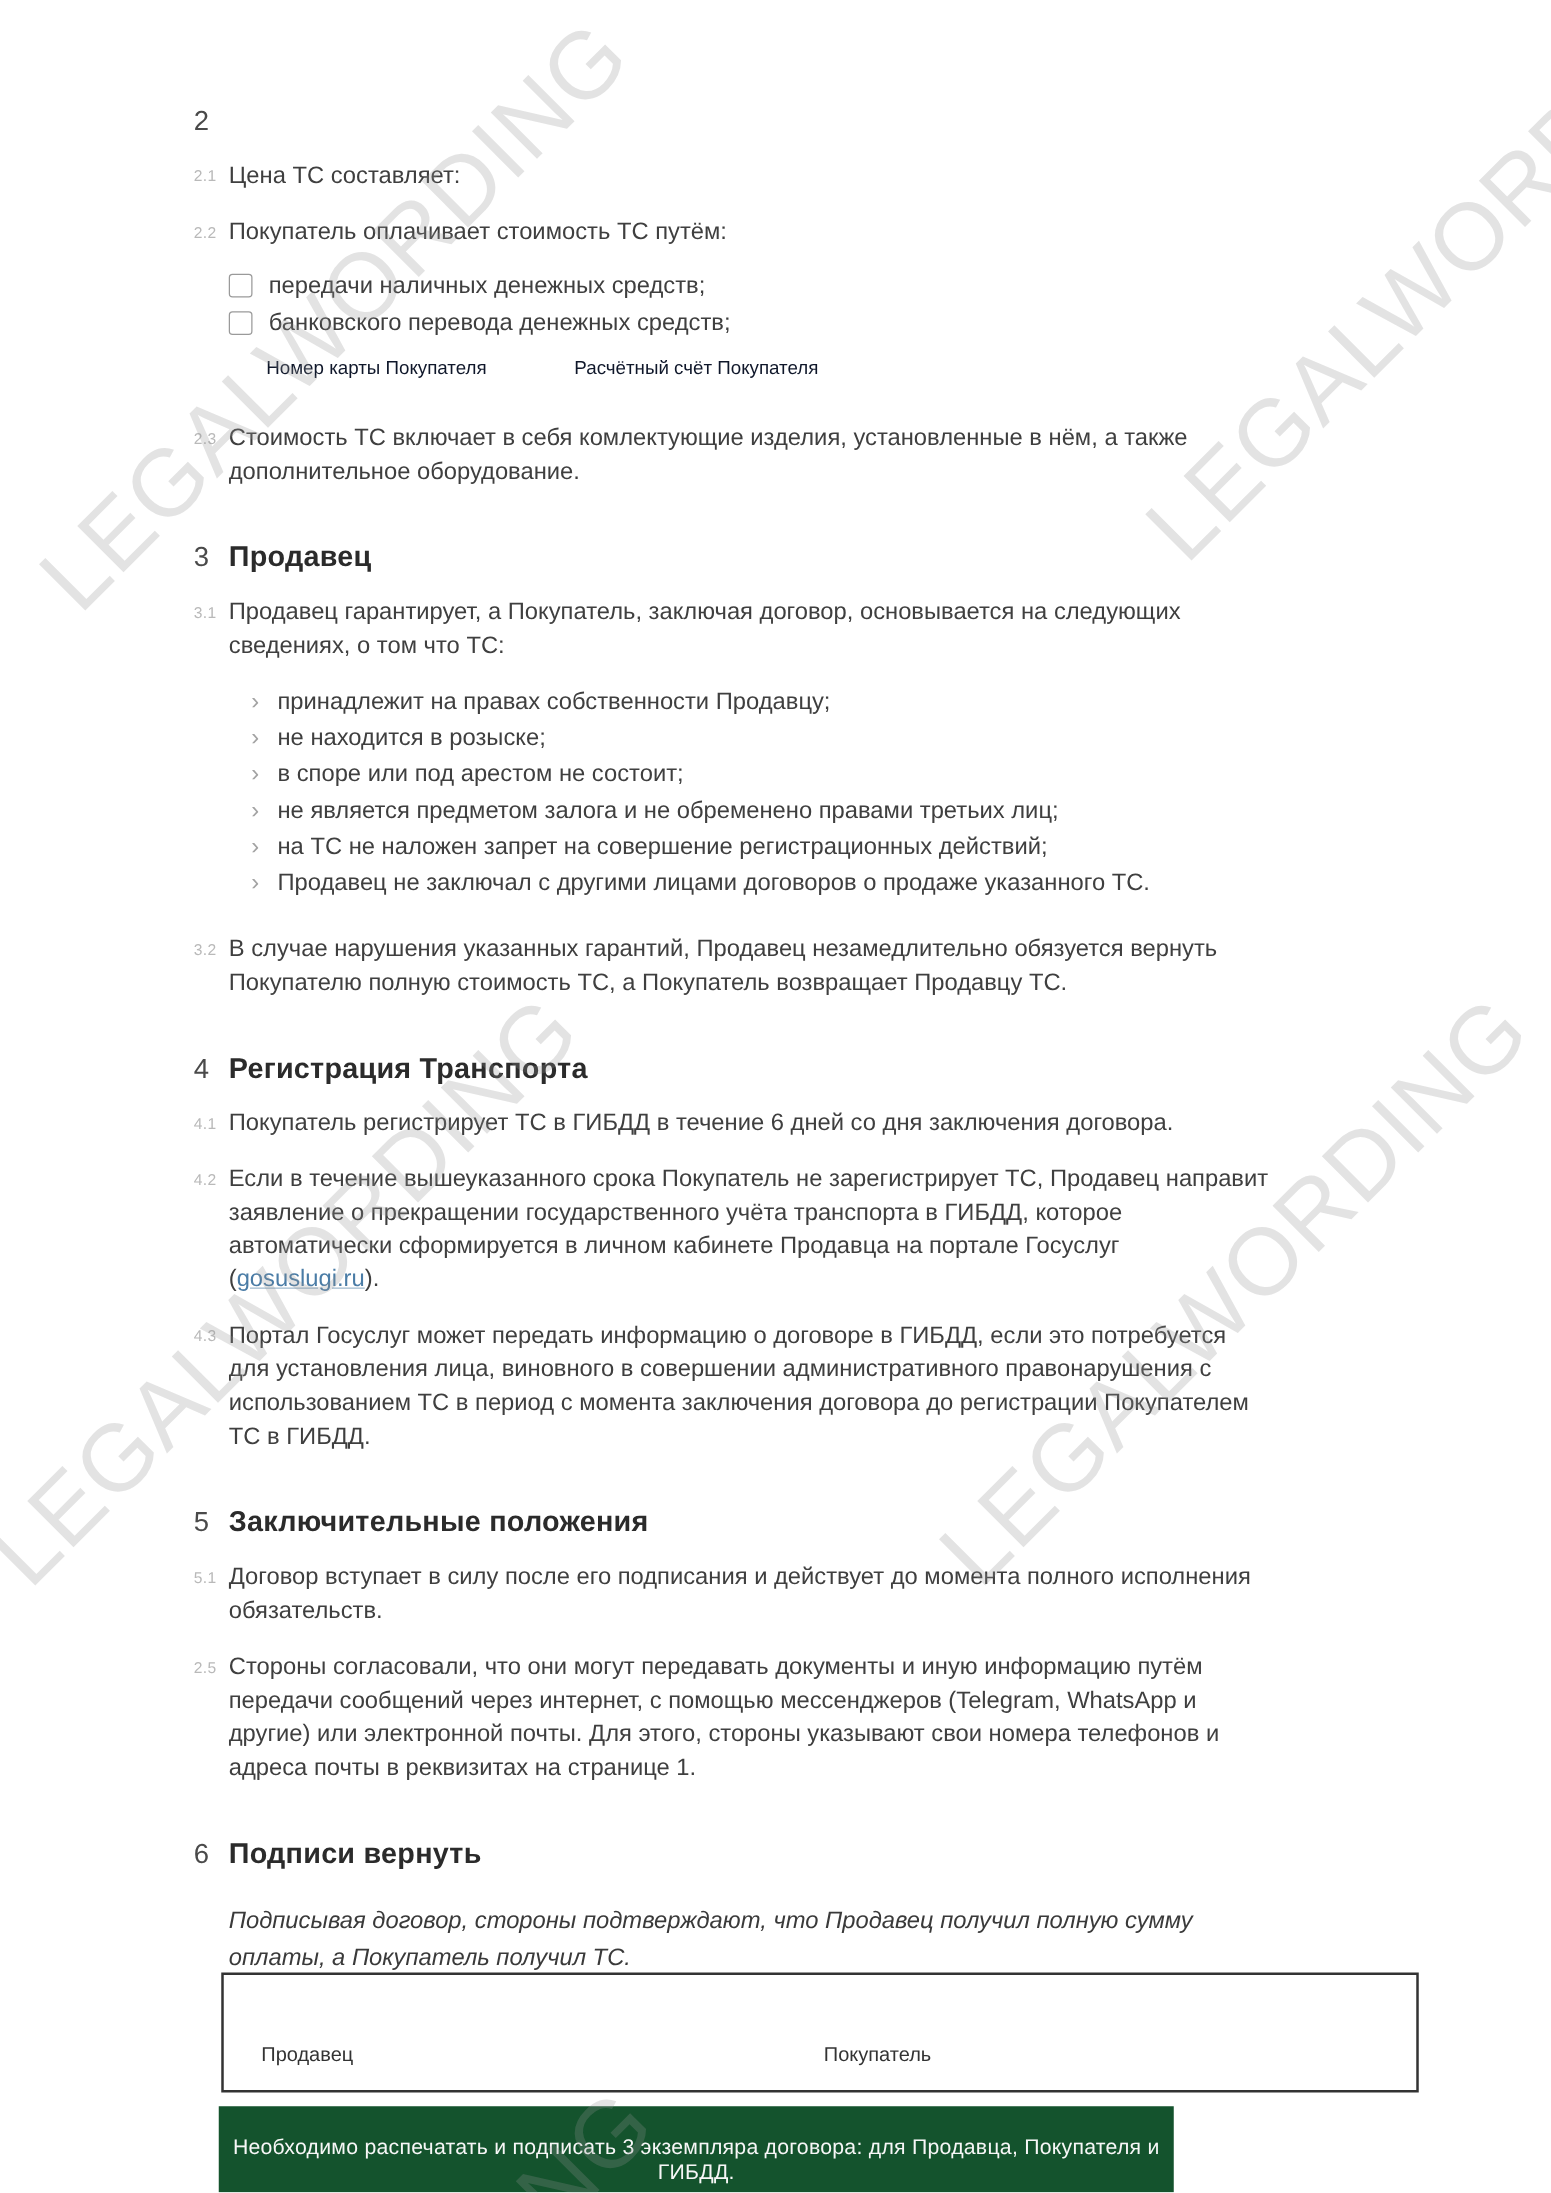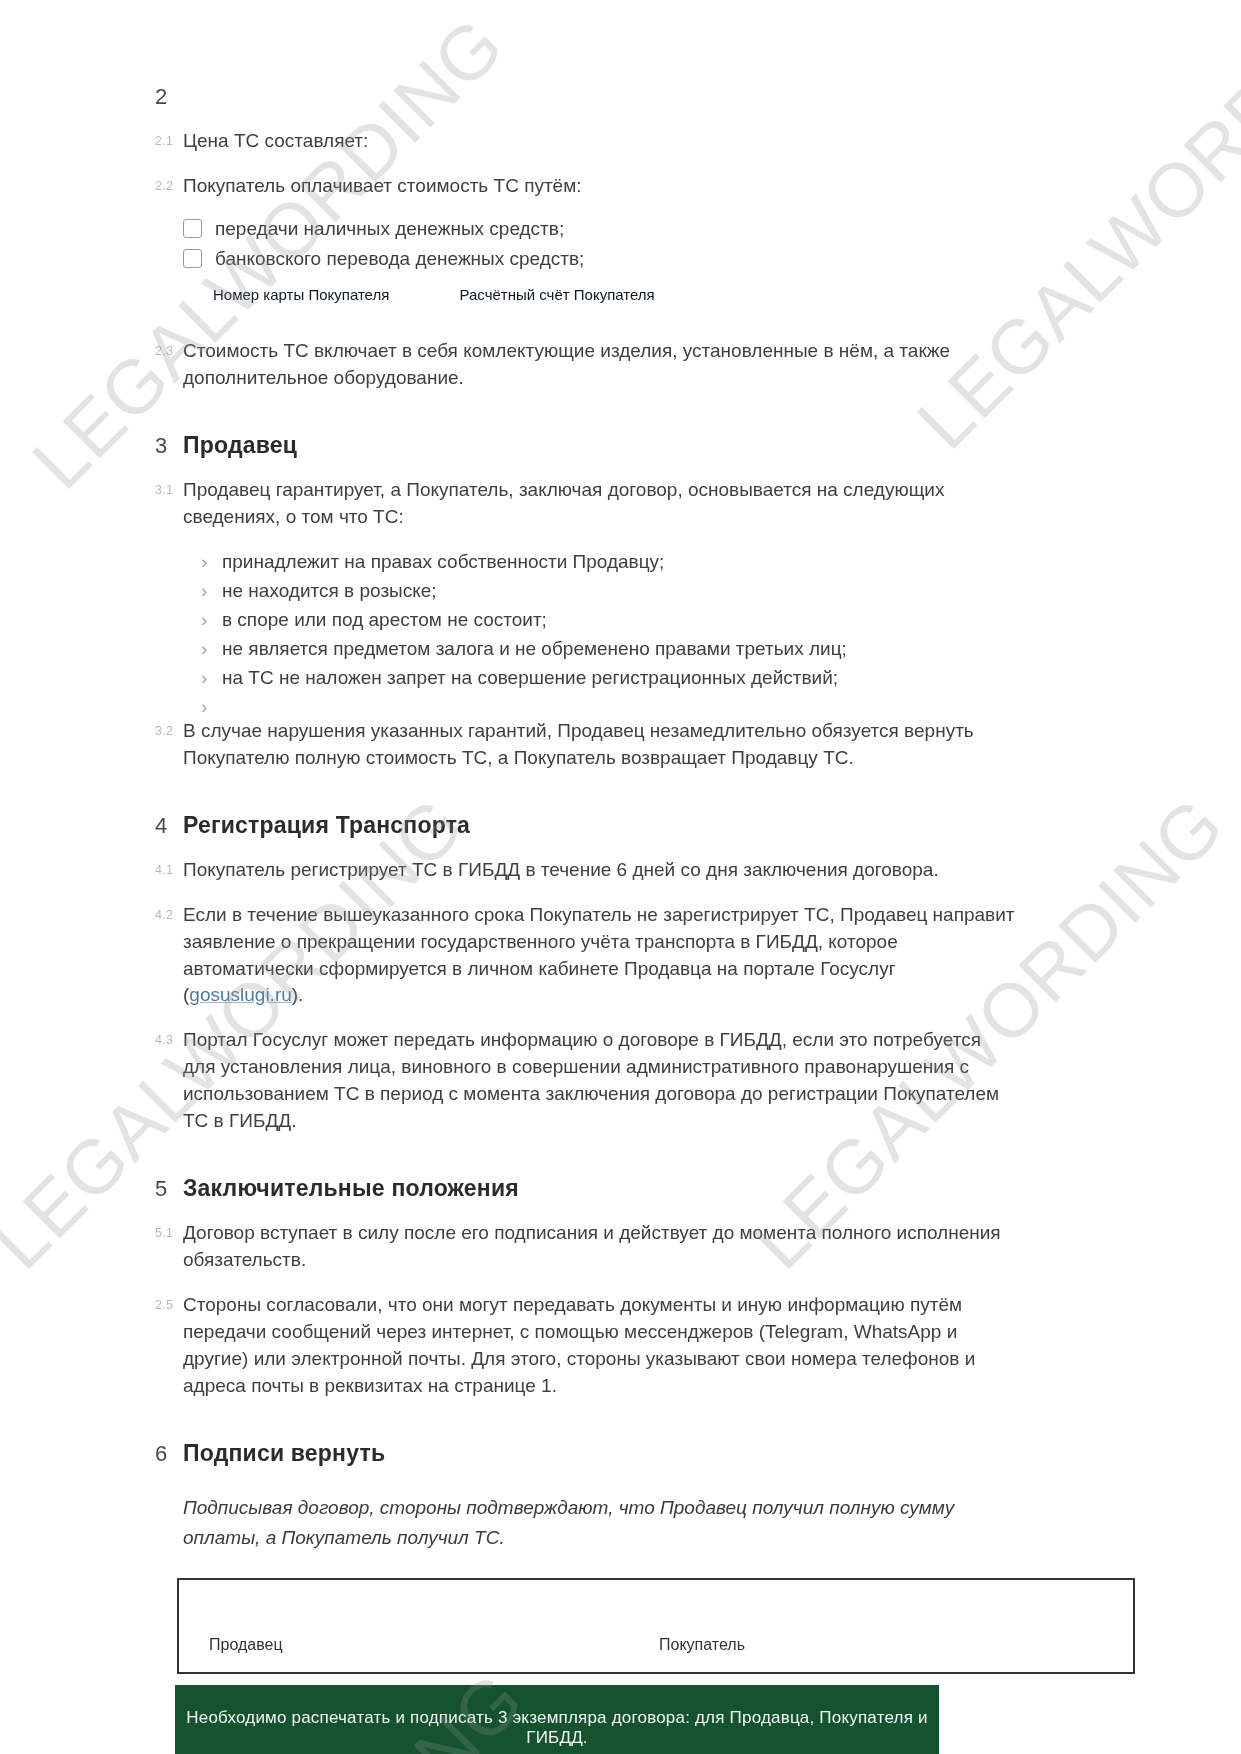--- a/index.html
+++ b/index.html
@@ -179,20 +179,21 @@
       <div class="bullet-row">
         <span class="bullet-icon">›</span>
         <span>не является предметом залога и не обременено правами третьих лиц;</span>
       </div>
       <div class="bullet-row">
         <span class="bullet-icon">›</span>
         <span>на ТС не наложен запрет на совершение регистрационных действий;</span>
       </div>
       <div class="bullet-row">
         <span class="bullet-icon">›</span>
+        <span>Продавец не заключал с другими лицами договоров о продаже указанного ТС.</span>
       </div>
 
       <div class="clause" style="margin-top:26px;">
         <span class="cnum">3.2</span>
         <p class="ctext">В случае нарушения указанных гарантий, Продавец незамедлительно обязуется вернуть Покупателю полную стоимость ТС, а Покупатель возвращает Продавцу ТС.</p>
       </div>
     </section>
 
     <section>
       <div class="sec-head">

